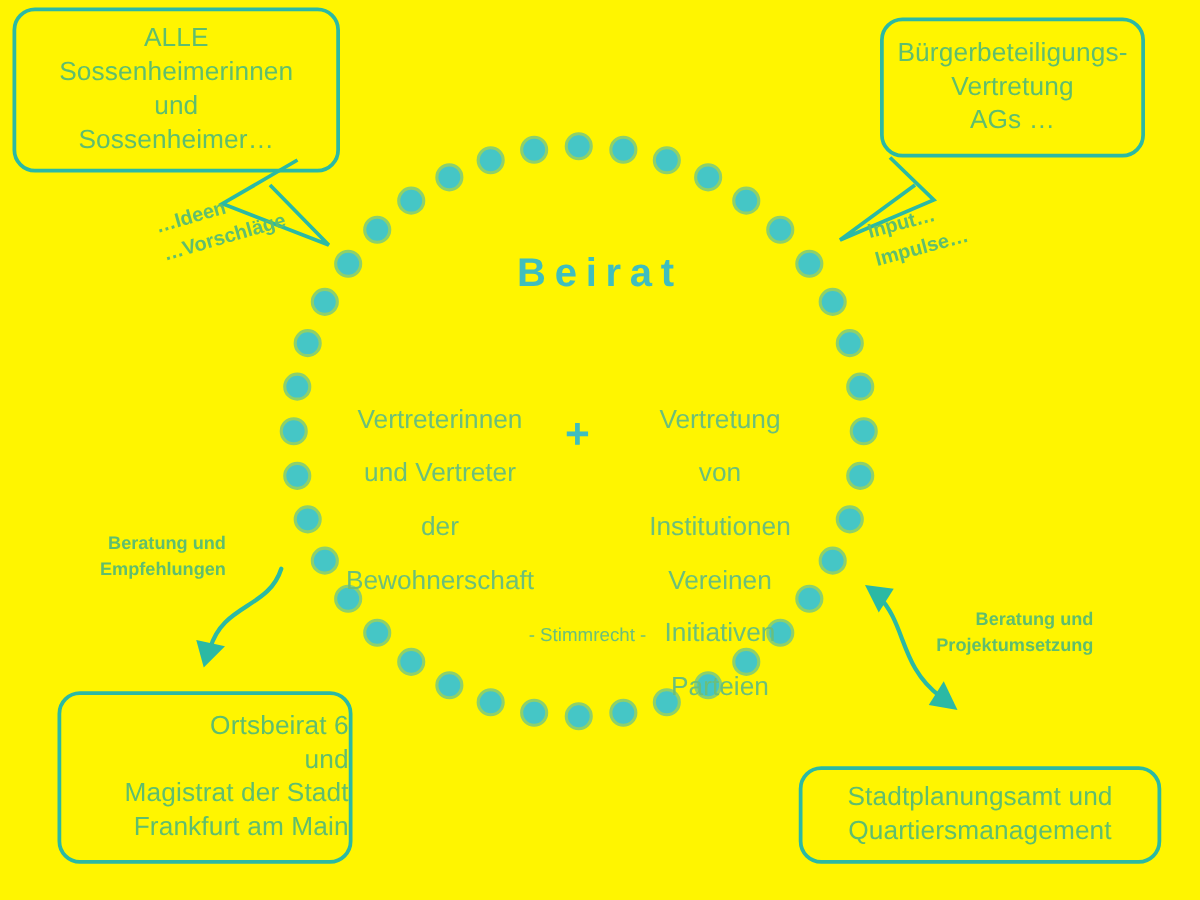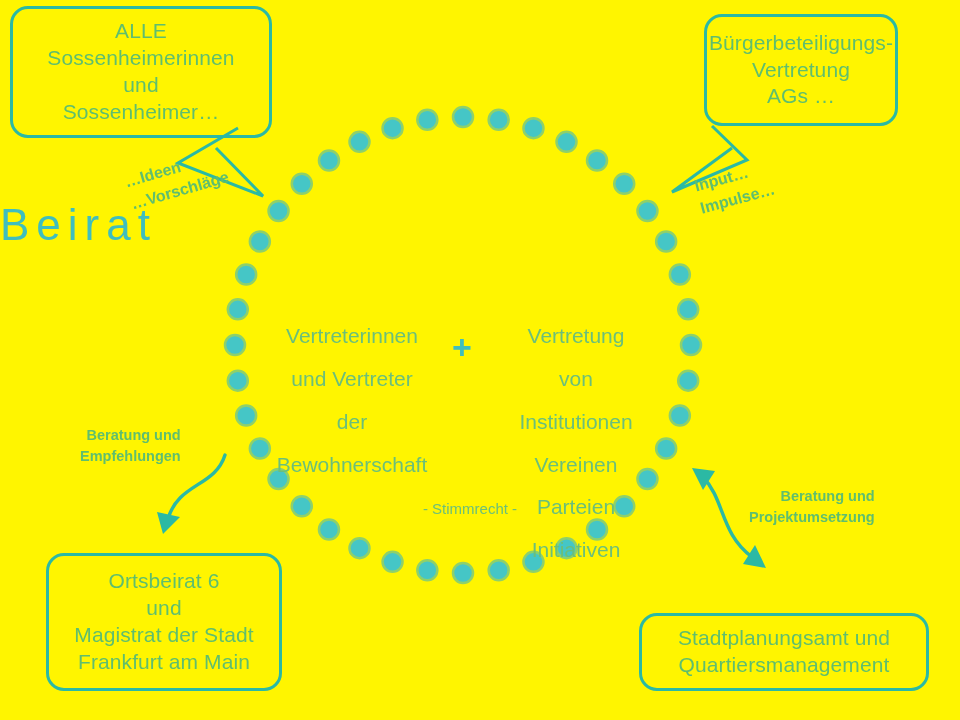--- a/index.html
+++ b/index.html
@@ -24,22 +24,22 @@
     line-height:1.28;
     display:flex;
     flex-direction:column;
     justify-content:center;
     align-items:center;
     letter-spacing:.1px;
   }
   .bubble .ln{display:block;white-space:nowrap;}
 
   #bubble-citizens{left:10px;top:6px;width:262px;height:132px;font-size:21px;}
-  #bubble-workshops{left:704px;top:14px;width:194px;height:112px;font-size:21px;}
-  #box-ortsbeirat{left:46px;top:553px;width:236px;height:138px;font-size:21px;}
+  #bubble-workshops{left:704px;top:14px;width:212px;height:112px;font-size:21px;}
+  #box-ortsbeirat{left:46px;top:553px;width:236px;height:138px;font-size:21px;align-items:flex-end;}
   #box-stadtplanung{left:639px;top:589px;width:290px;height:78px;font-size:21px;margin-top:24px;}
 
   
   .tag{
     position:absolute;
     color:#5FBE6E;
     font-weight:bold;
     font-size:16px;
     line-height:1.42;
     white-space:nowrap;
@@ -56,22 +56,22 @@
     line-height:1.42;
     text-align:right;
     white-space:nowrap;
   }
   #label-beratung-empfehlungen{left:80px;top:425px;}
   #label-beratung-projekt{left:749px;top:486px;}
 
   
   #title-beirat{
     position:absolute;left:0;top:200px;width:960px;
-    text-align:left;
-    font-size:44px;font-weight:normal;
+    text-align:center;
+    font-size:32px;font-weight:bold;
     letter-spacing:7px;
     color:#3FBEBE;
   }
   .col{
     position:absolute;
     color:#6BBF7A;
     font-size:21px;
     line-height:1.47;
     text-align:center;
   }
@@ -203,19 +203,19 @@
     <span class="ln">Bewohnerschaft</span>
   </div>
 
   <div id="plus-sign">+</div>
 
   <div class="col" id="col-right">
     <span class="ln">Vertretung</span>
     <span class="ln">von</span>
     <span class="ln">Institutionen</span>
     <span class="ln">Vereinen</span>
+    <span class="ln">Initiativen</span>
     <span class="ln">Parteien</span>
-    <span class="ln">Initiativen</span>
   </div>
 
   <div id="stimmrecht">- Stimmrecht -</div>
 
 </div>
 
 </body></html>

